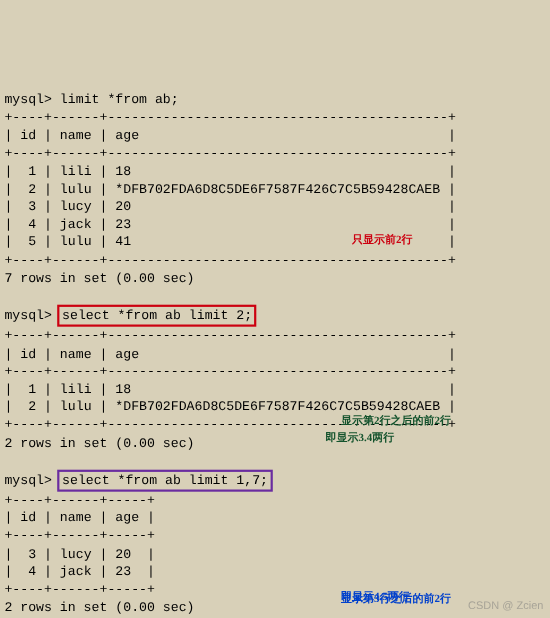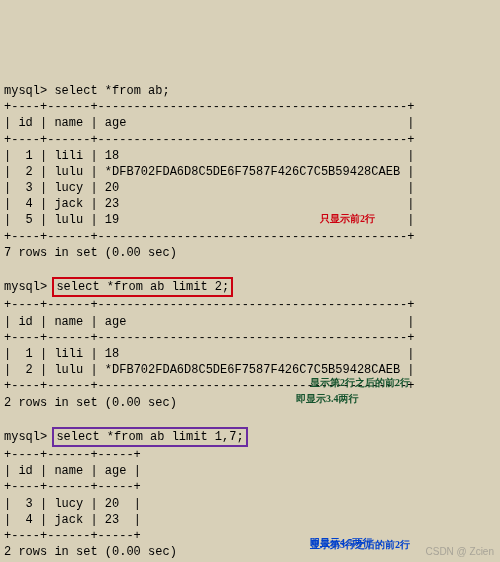--- a/index.html
+++ b/index.html
@@ -46,29 +46,29 @@
     font-size: 10px;
     margin-left: 44px;
   }
 </style>
 </head>
 <body>
 
 
 
 <div class="terminal">
-<span>mysql&gt;</span> <span>select *from ab;</span>
+<span>mysql&gt;</span> <span>limit *from ab;</span>
 <span>+----+------+-------------------------------------------+</span>
 | <span>id</span> | <span>name</span> | <span>age</span>                                       |
 <span>+----+------+-------------------------------------------+</span>
 |  <span>1</span> | <span>lili</span> | <span>18</span>                                        |
 |  <span>2</span> | <span>lulu</span> | <span>*DFB702FDA6D8C5DE6F7587F426C7C5B59428CAEB</span> |
 |  <span>3</span> | <span>lucy</span> | <span>20</span>                                        |
 |  <span>4</span> | <span>jack</span> | <span>23</span>                                        |
-|  <span>5</span> | <span>lulu</span> | <span>19</span>                                        |
+|  <span>5</span> | <span>lulu</span> | <span>41</span>                                        |
 <span>+----+------+-------------------------------------------+</span>
 <span>7 rows in set (0.00 sec)</span>
 
 <span>mysql&gt;</span> <span class="box" style="border-color:#cc0010"><span>select *from ab limit 2;</span></span>
 <span>+----+------+-------------------------------------------+</span>
 | <span>id</span> | <span>name</span> | <span>age</span>                                       |
 <span>+----+------+-------------------------------------------+</span>
 |  <span>1</span> | <span>lili</span> | <span>18</span>                                        |
 |  <span>2</span> | <span>lulu</span> | <span>*DFB702FDA6D8C5DE6F7587F426C7C5B59428CAEB</span> |
 <span>+----+------+-------------------------------------------+</span>

